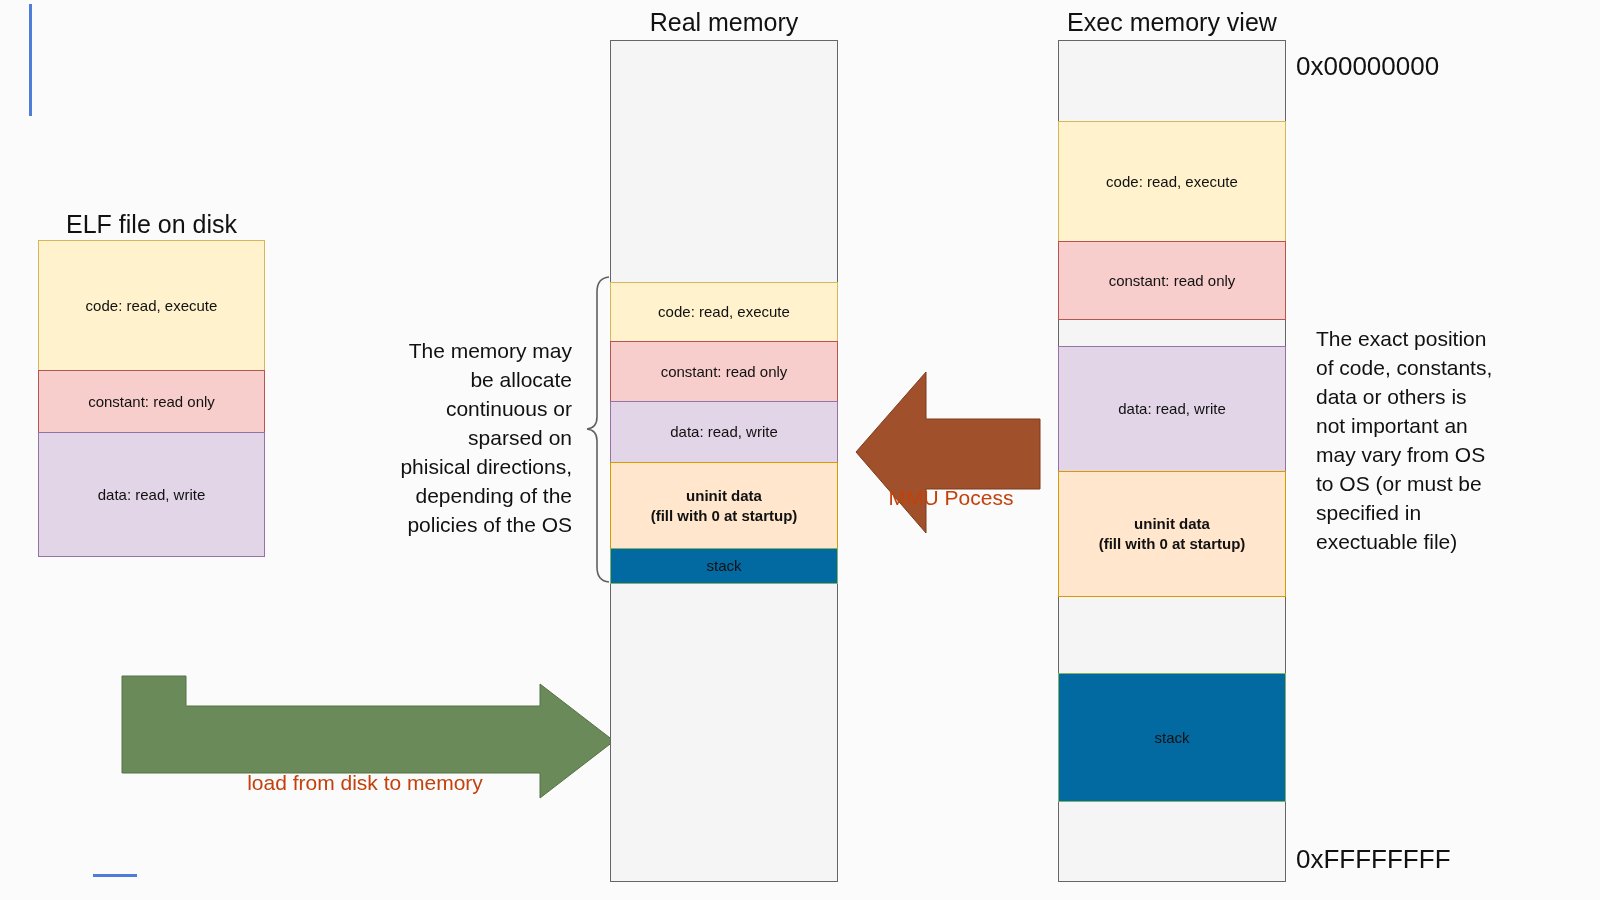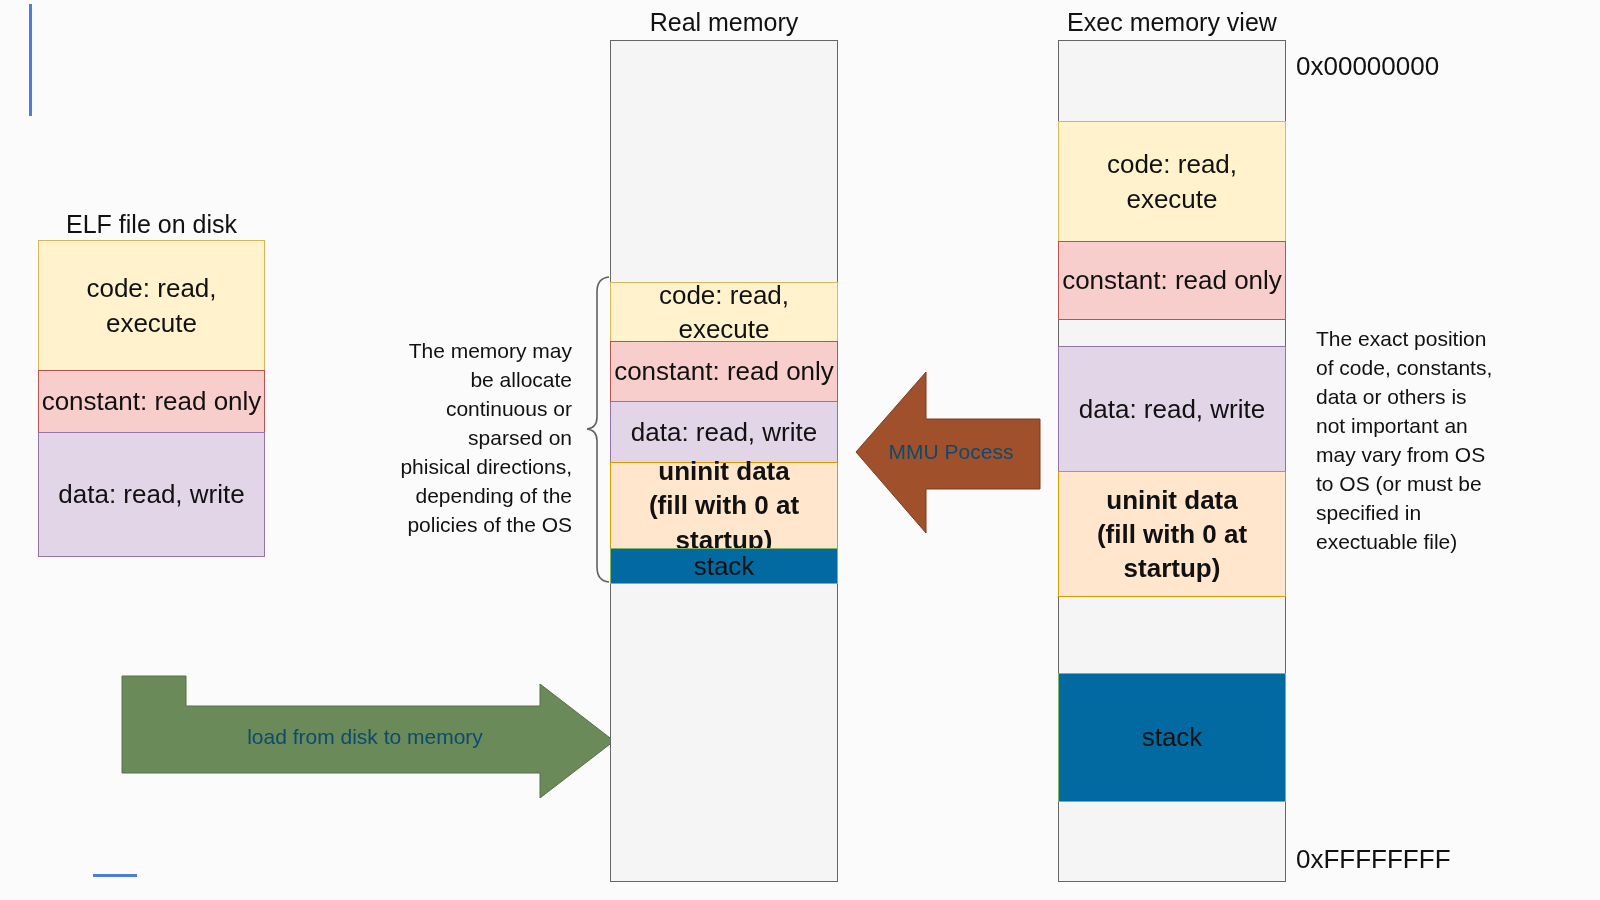--- a/index.html
+++ b/index.html
@@ -10,38 +10,38 @@
   .title{
     position:absolute;font-size:25px;text-align:center;white-space:nowrap;
   }
   .memory-box{
     position:absolute;top:40px;width:228px;height:842px;
     background:#f5f5f5;border:1px solid #666;box-sizing:border-box;
   }
   .seg{
     position:absolute;left:-1px;right:-1px;box-sizing:border-box;border:1px solid;
     display:flex;align-items:center;justify-content:center;text-align:center;
-    font-size:26px;white-space:pre-line;line-height:1.32;
+    font-size:15px;white-space:pre-line;line-height:1.32;
   }
   .elf-wrap{position:absolute;left:38px;top:240px;width:227px;height:436px;}
   .elf-wrap .seg{left:0;right:0;}
   .code{background:#fff2cc;border-color:#d6b656;}
   .constant{background:#f8cecc;border-color:#b85450;}
   .data{background:#e1d5e7;border-color:#9673a6;}
   .uninit{background:#ffe6cc;border-color:#d79b00;font-weight:bold;}
   .stack{background:#0369a1;border-color:#82b366;}
   .notes{
     background:#f5f5f5;border-color:#666;justify-content:flex-start;align-items:flex-start;
     text-align:left;padding:6px 10px;
   }
   .note-block{
     position:absolute;font-size:21px;line-height:29px;white-space:pre-line;
   }
   .arrow-label{
-    position:absolute;font-size:21px;color:#0c4a6e;text-align:center;white-space:nowrap;
+    position:absolute;font-size:21px;color:#c2410c;text-align:center;white-space:nowrap;margin-top:46px;
   }
   .addr{
     position:absolute;font-size:26px;white-space:nowrap;
   }
   #overlay{position:absolute;left:0;top:0;pointer-events:none;}
   .frame-frag{position:absolute;background:#4f7bd9;}
 </style>
 </head>
 <body>
 

